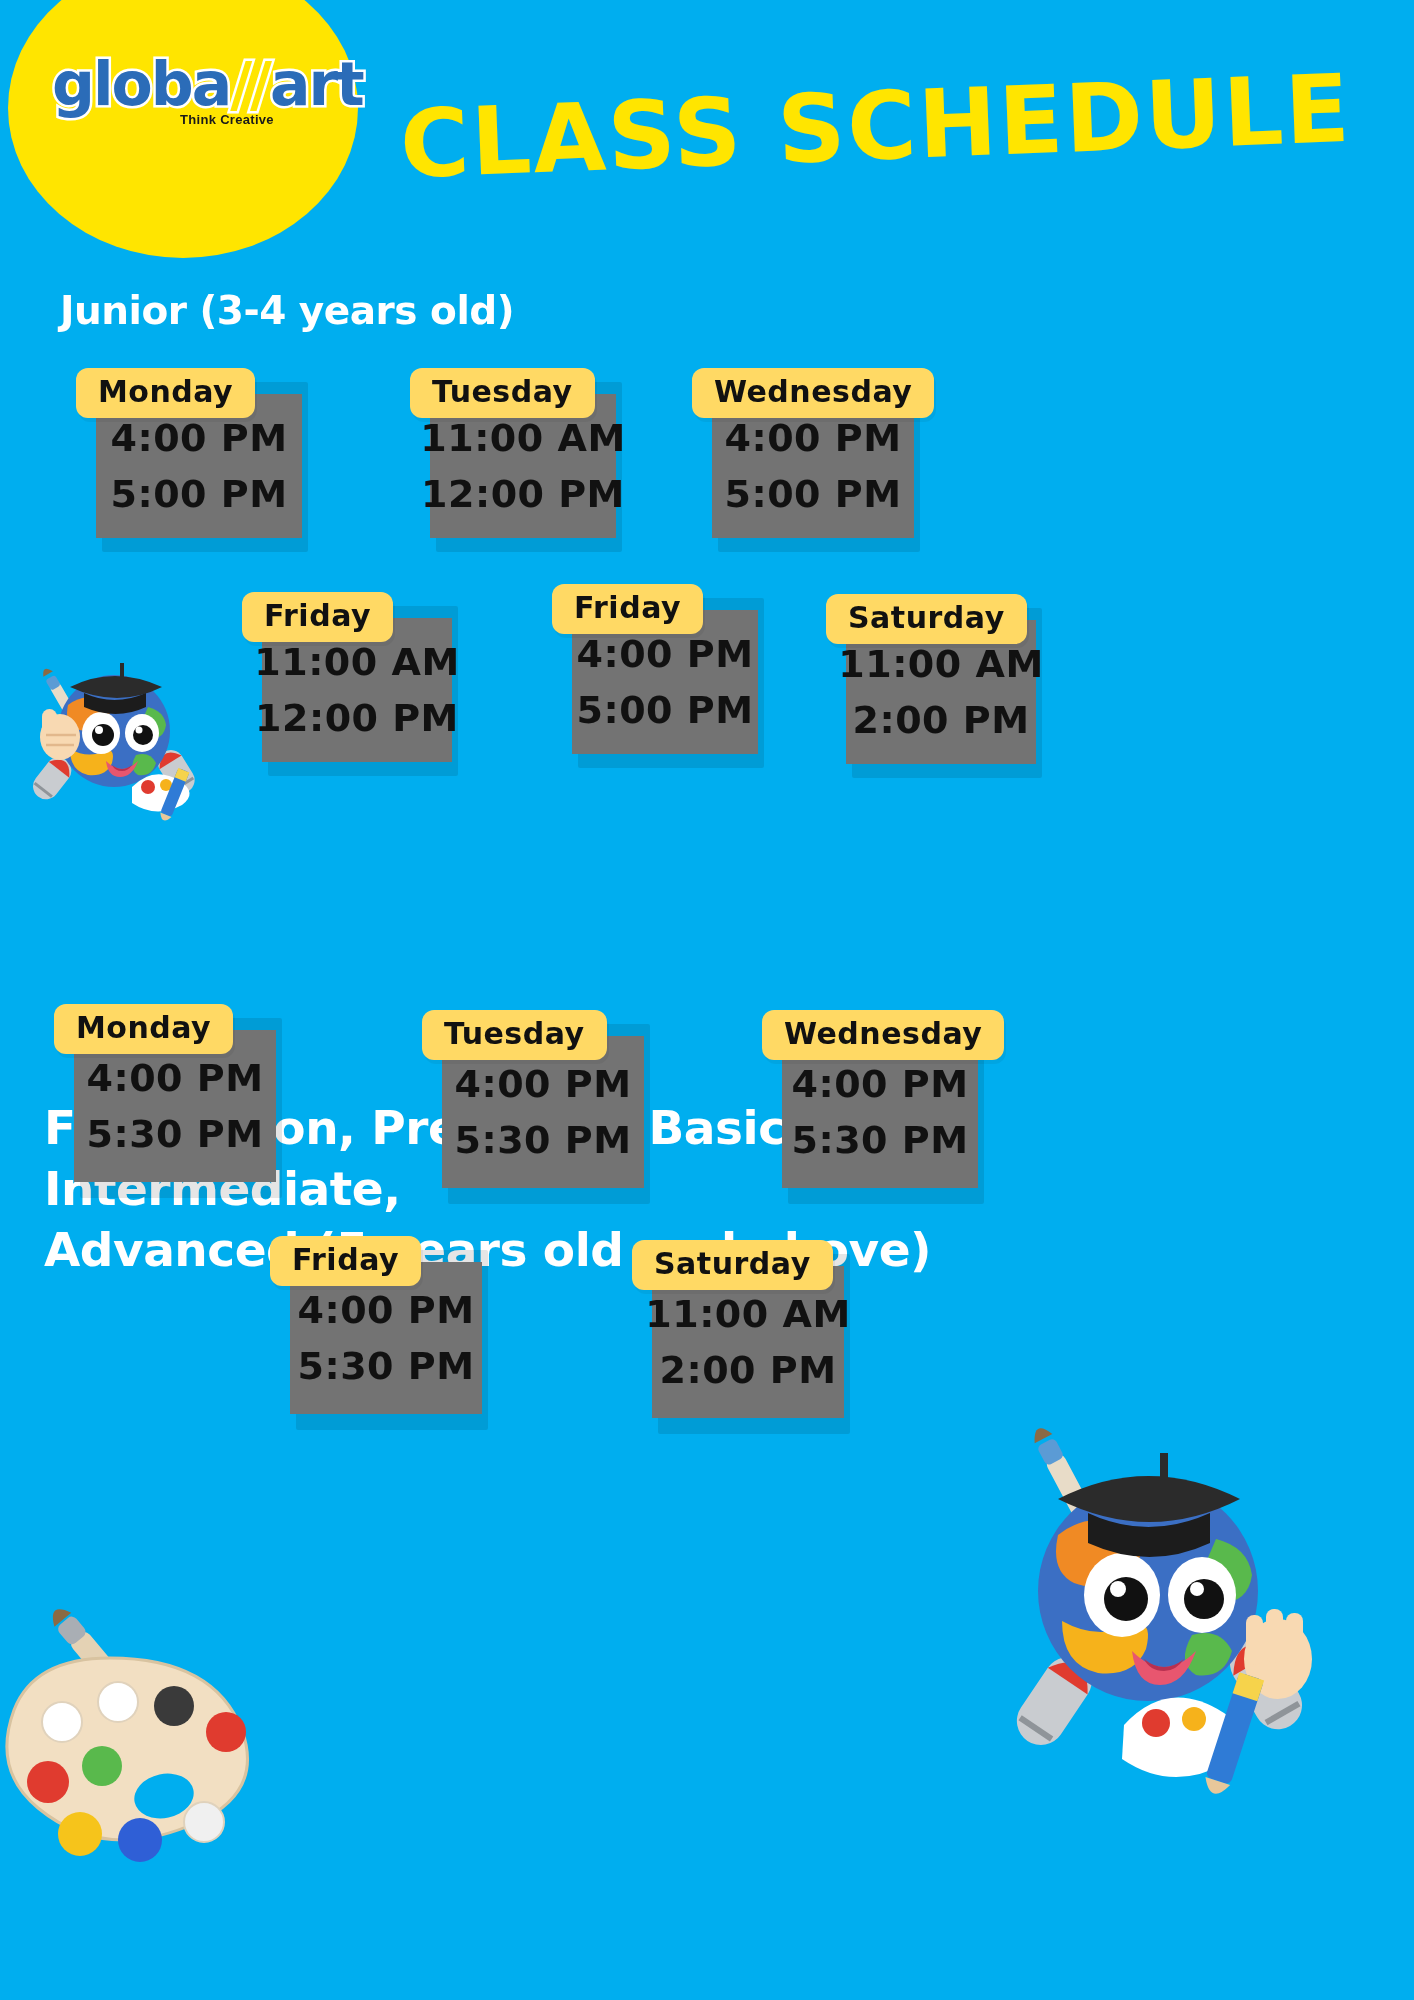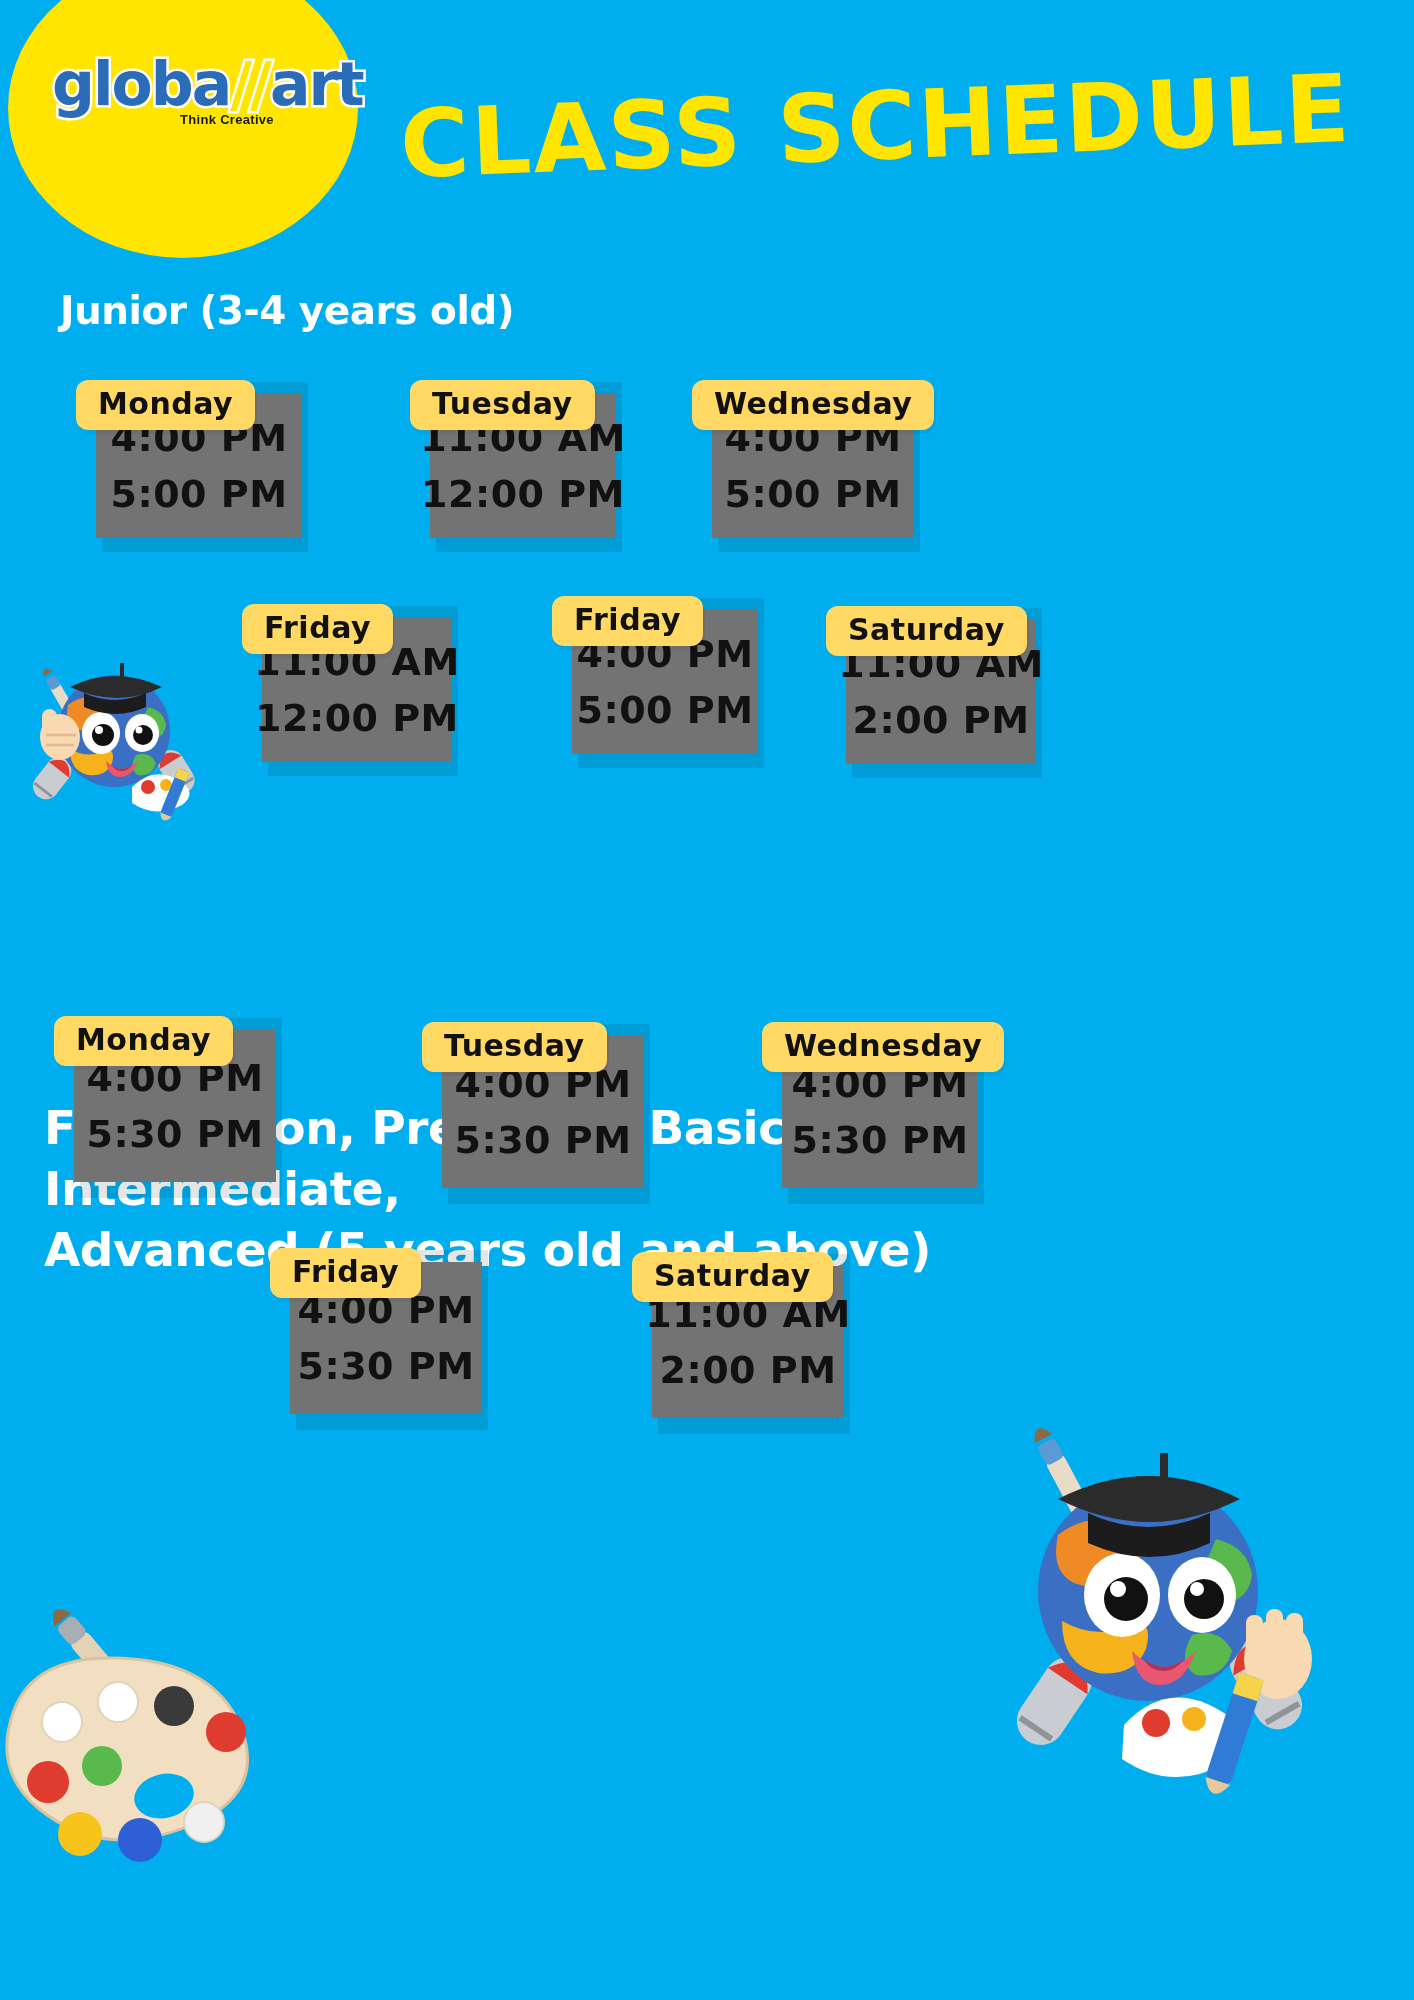--- a/index.html
+++ b/index.html
@@ -89,21 +89,21 @@
     position:absolute;
     left:0; top:26px;
     background:#737373;
     display:flex;
     flex-direction:column;
     align-items:center;
     justify-content:center;
   }
   .card-day {
     position:absolute;
-    left:-20px; top:12px;
+    left:-20px; top:0;
     background:#FFD964;
     border-radius:12px;
     padding:6px 22px 8px 22px;
     font-family:"DejaVu Sans", sans-serif;
     font-weight:bold;
     font-size:30px;
     line-height:36px;
     color:#111111;
     letter-spacing:0.5px;
     white-space:nowrap;

